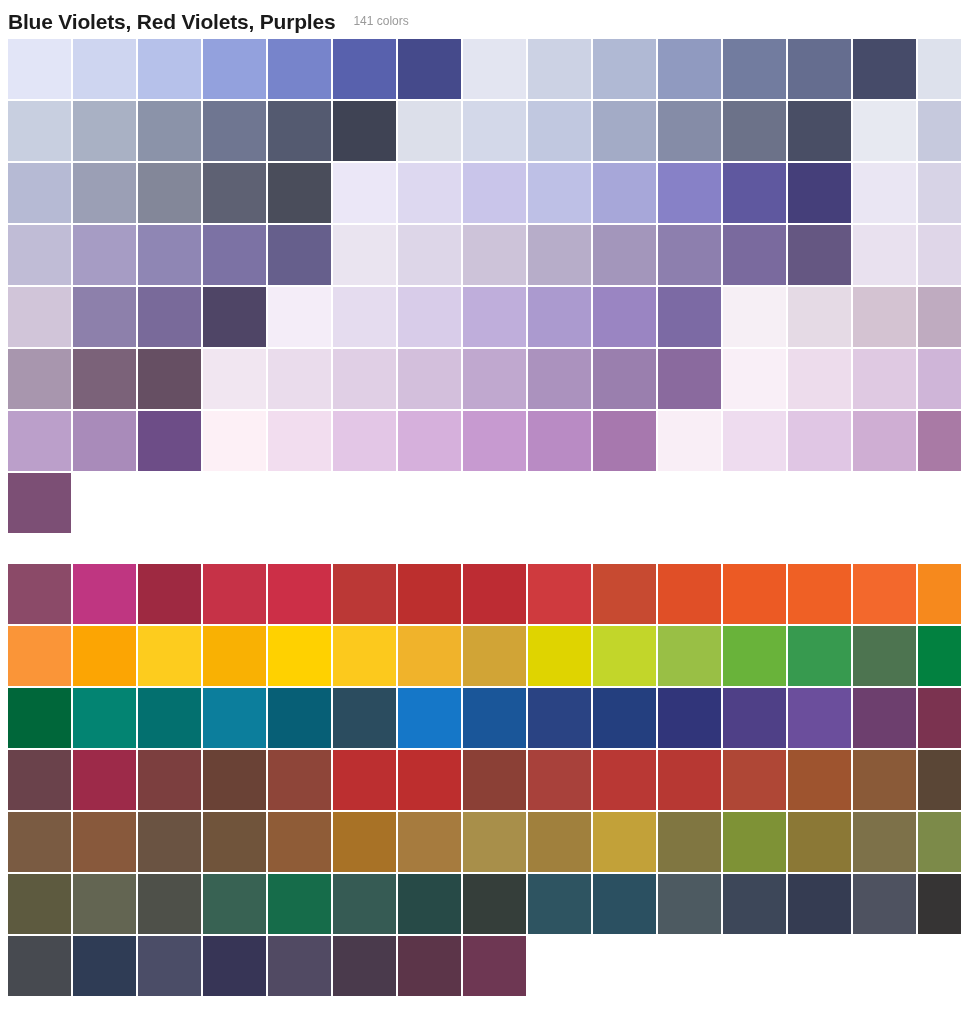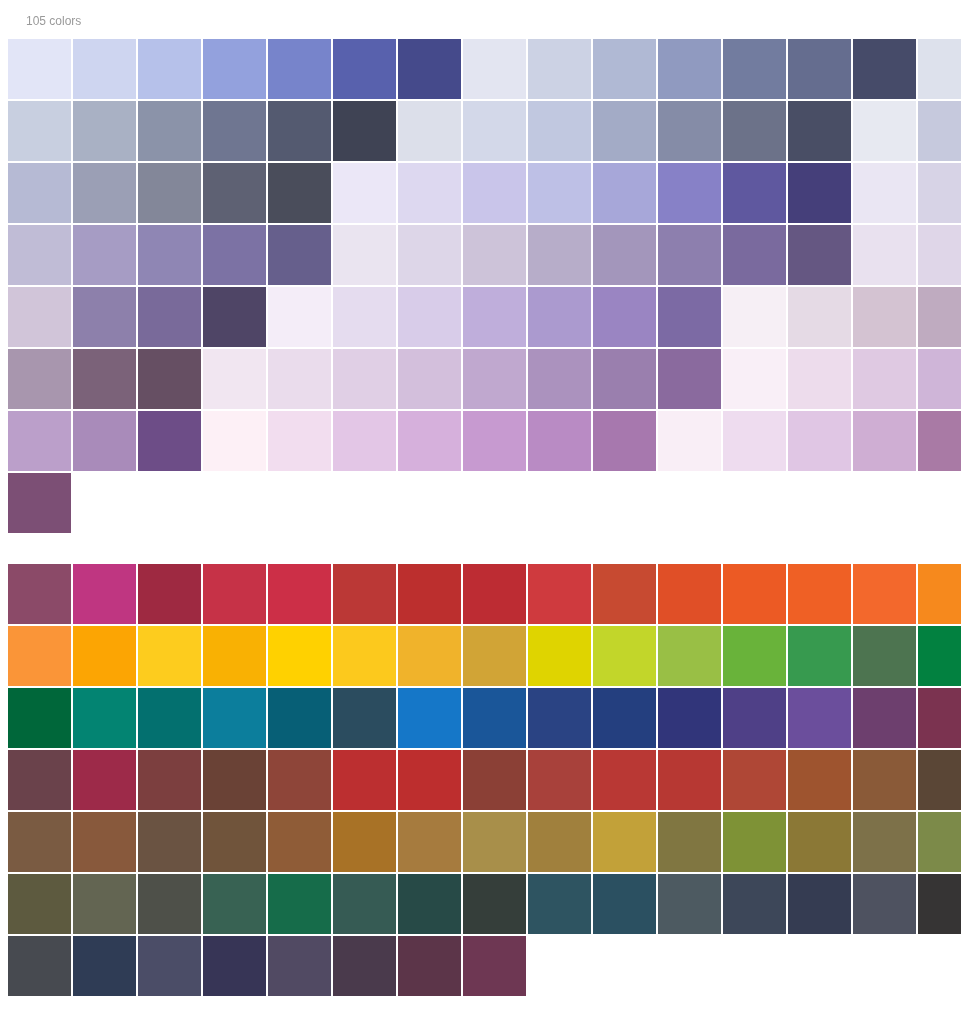--- a/index.html
+++ b/index.html
@@ -63,21 +63,22 @@
   #section-accents .section-header { height: 40px; align-items: center; }
   #section-accents .swatch-grid { margin-top: 3px; }
 </style>
 </head>
 <body>
 
 <div class="page">
 
   <div class="section" id="section-violets">
     <div class="section-header">
-      <span class="section-count">105 colors</span>
+      <span class="section-title">Blue Violets, Red Violets, Purples</span>
+      <span class="section-count">141 colors</span>
     </div>
     <div class="swatch-grid">
         <span class="swatch" style="background-color: rgb(226, 229, 247);"></span>
         <span class="swatch" style="background-color: rgb(206, 213, 240);"></span>
         <span class="swatch" style="background-color: rgb(182, 193, 234);"></span>
         <span class="swatch" style="background-color: rgb(147, 161, 221);"></span>
         <span class="swatch" style="background-color: rgb(119, 132, 203);"></span>
         <span class="swatch" style="background-color: rgb(88, 97, 173);"></span>
         <span class="swatch" style="background-color: rgb(69, 74, 139);"></span>
         <span class="swatch" style="background-color: rgb(227, 229, 241);"></span>

